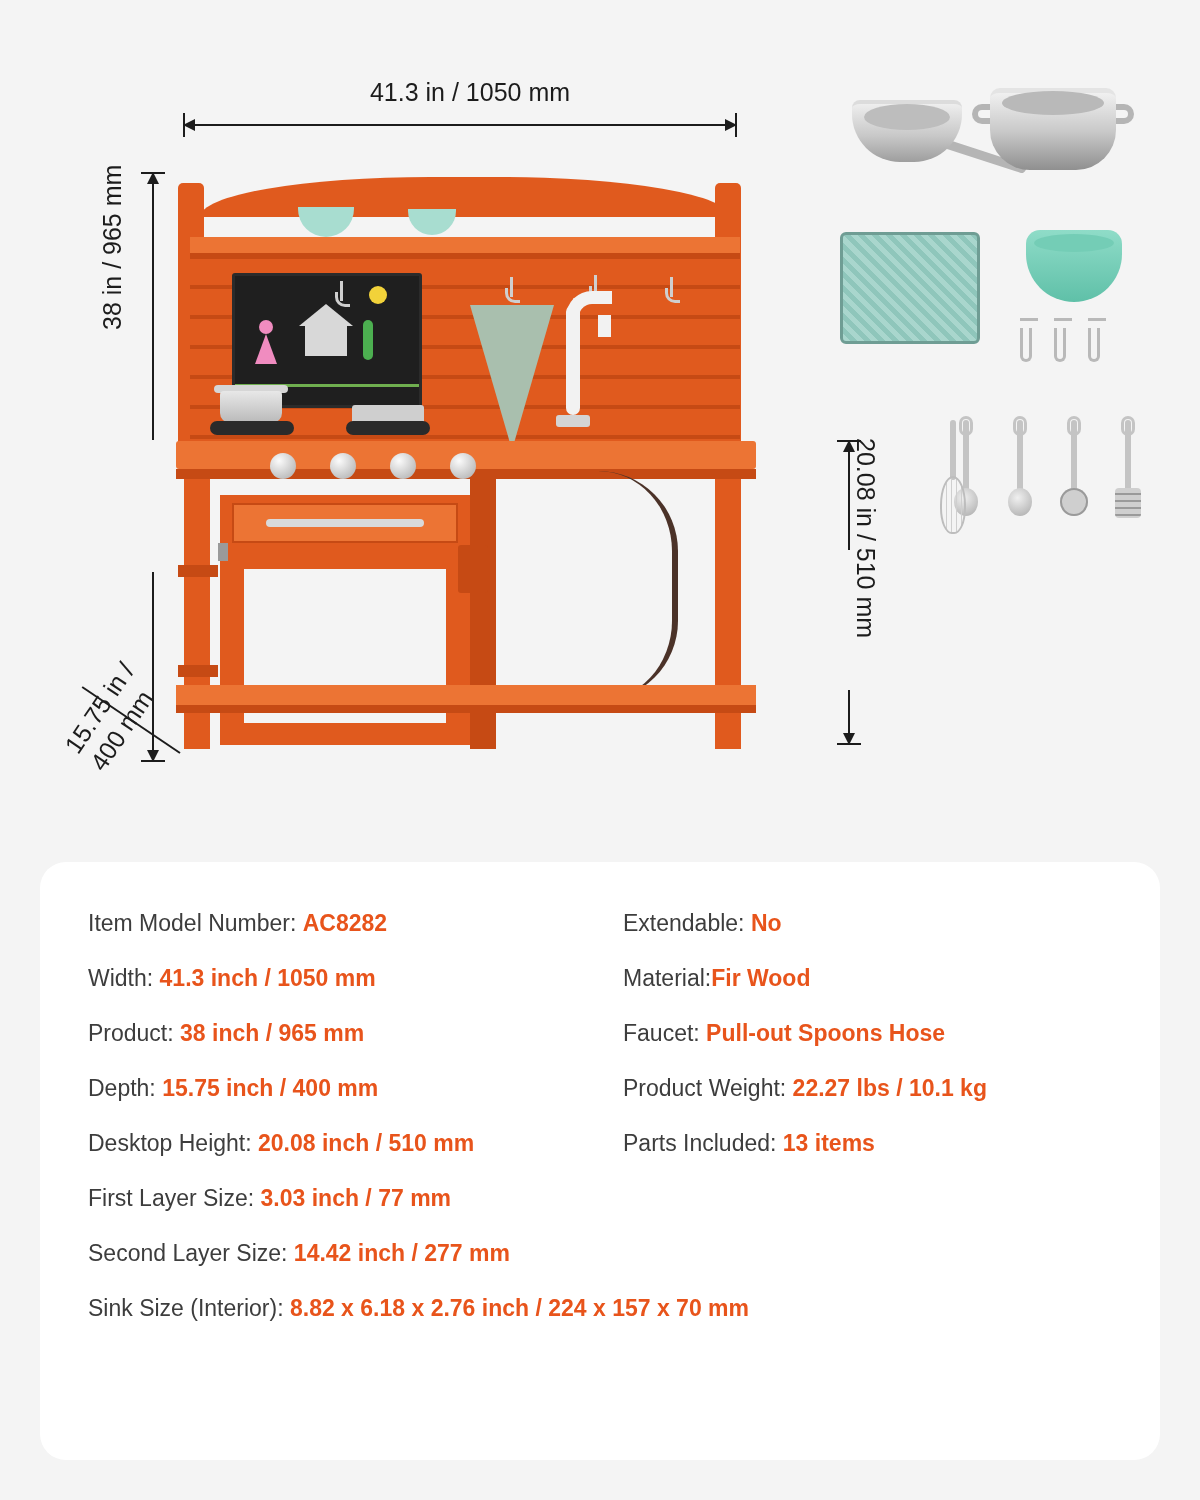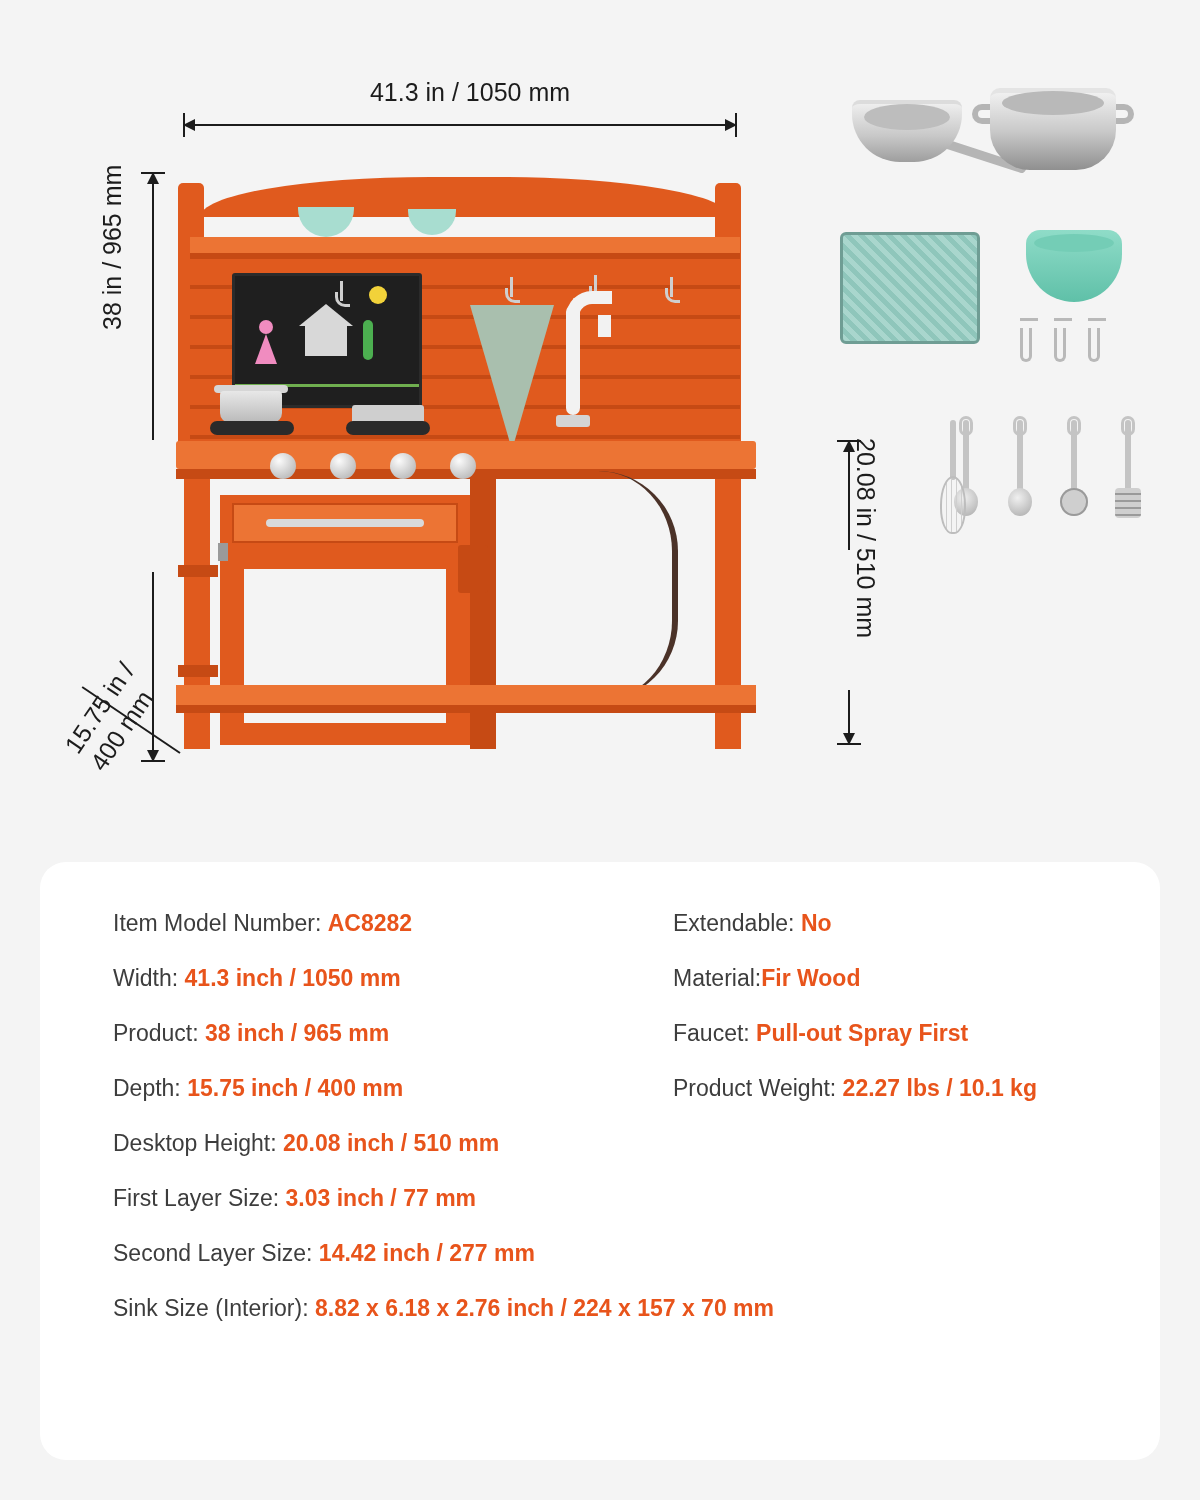--- a/index.html
+++ b/index.html
@@ -300,21 +300,21 @@
     width: 1120px; height: 598px;
     background: #ffffff;
     border-radius: 26px;
   }
   .spec-grid {
     position: absolute;
     left: 48px; top: 34px;
     width: 1030px;
     display: flex;
   }
-  .col { width: 50%; margin-left: 25px; }
+  .col { width: 50%; }
   .col.right { padding-left: 20px; }
   .spec-row {
     font-size: 23px;
     color: #3d3d3d;
     line-height: 1.0;
     padding: 16px 0;
     white-space: nowrap;
   }
   .spec-row .v { color: #e8541b; font-weight: bold; }
   .parts-list {
@@ -496,23 +496,26 @@
       </div>
 
       <div class="col right">
         <div class="spec-row">
           <span>Extendable: </span><span class="v">No</span>
         </div>
         <div class="spec-row">
           <span>Material:</span><span class="v">Fir Wood</span>
         </div>
         <div class="spec-row">
-          <span>Faucet: </span><span class="v">Pull-out Spray First</span>
+          <span>Faucet: </span><span class="v">Pull-out Spoons Hose</span>
         </div>
         <div class="spec-row">
           <span>Product Weight: </span><span class="v">22.27 lbs / 10.1 kg</span>
         </div>
+        <div class="spec-row">
+          <span>Parts Included: </span><span class="v">13 items</span>
+        </div>
       </div>
 
     </div>
   </div>
 
 </div>
 
 </body></html>

